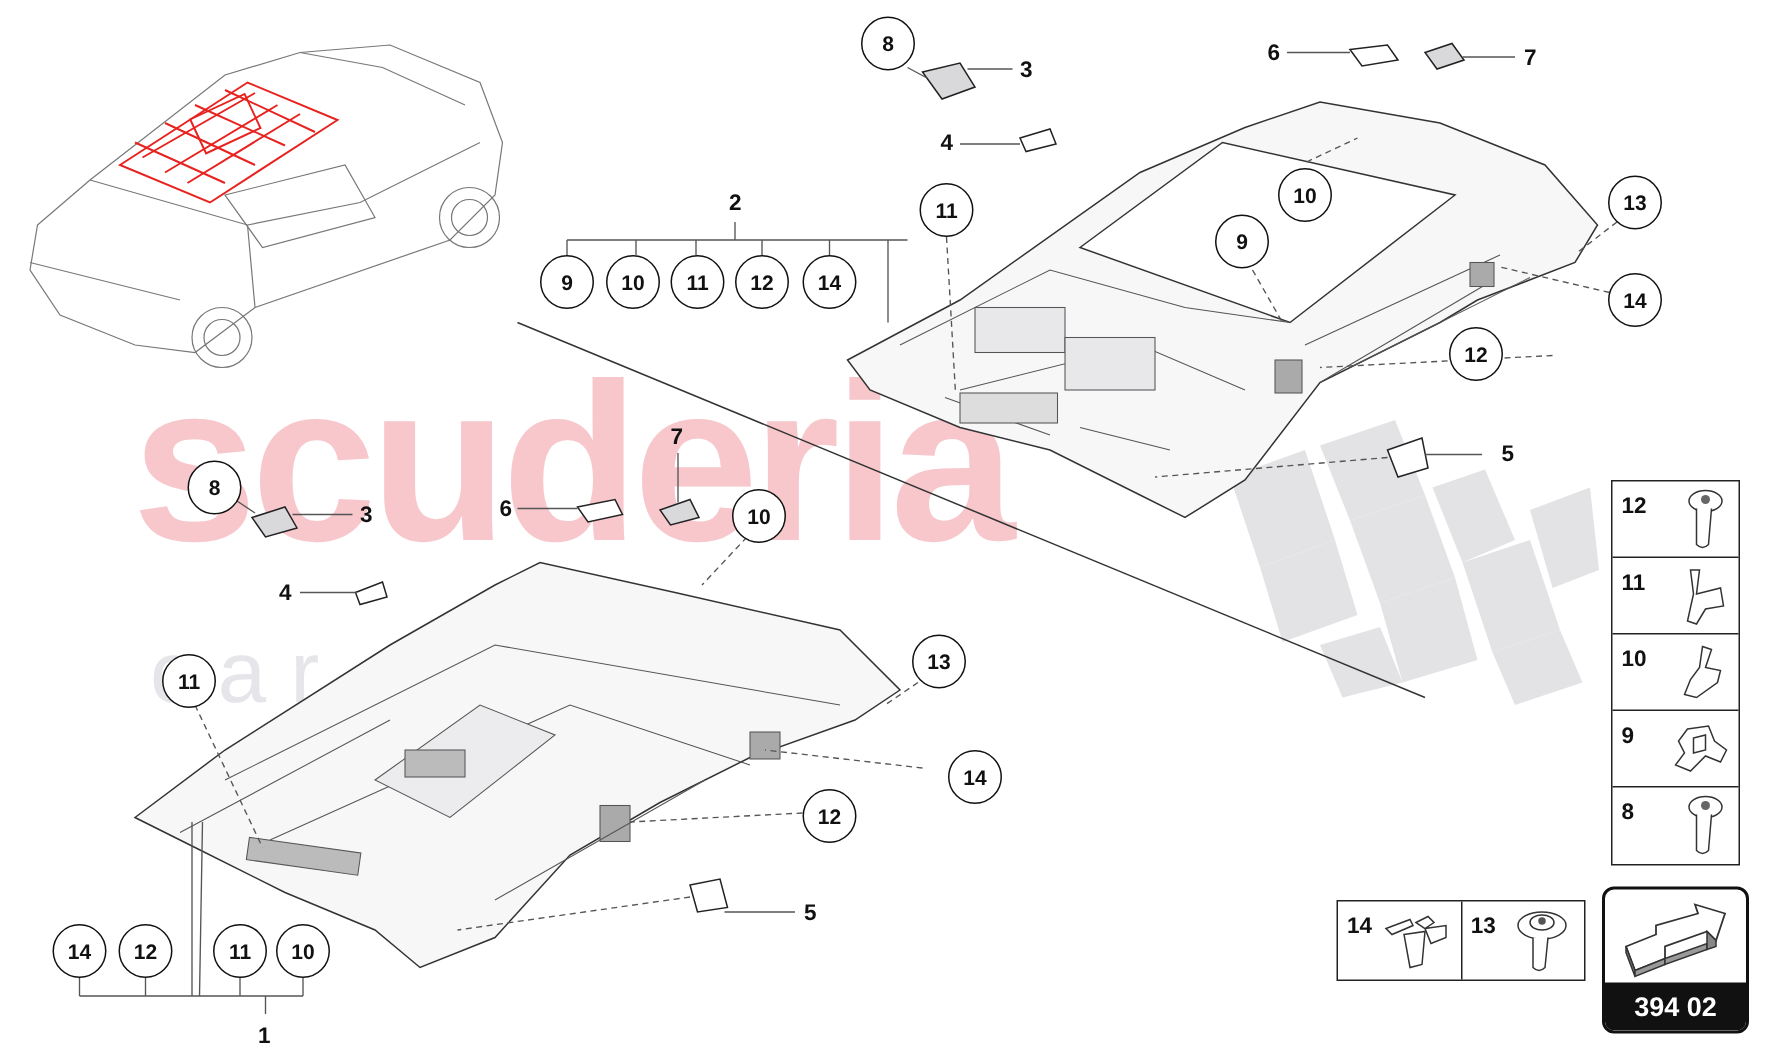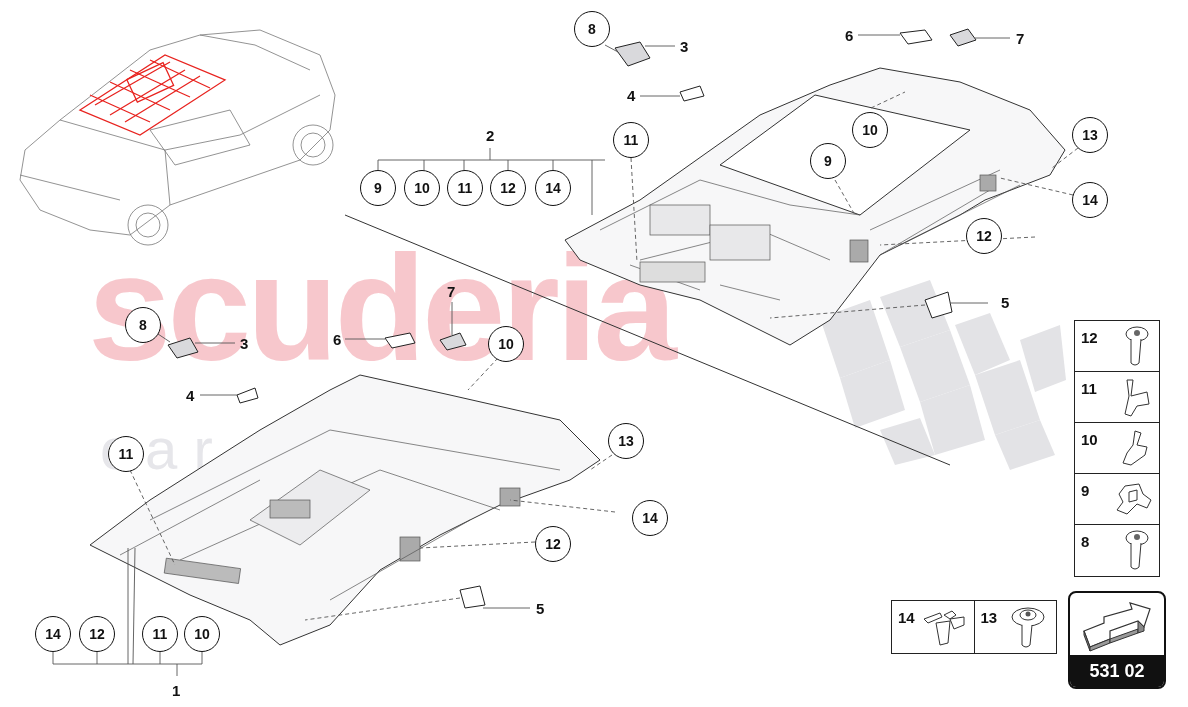--- a/index.html
+++ b/index.html
@@ -255,14 +255,14 @@
 </div>
 
 <div class="badge">
   <svg width="94" height="62" style="position:absolute;left:0;top:0;">
     <polygon points="14,38 34,30 34,24 62,16 60,10 80,16 74,34 68,28 40,38 40,46 20,54" fill="#fff" stroke="#333" stroke-width="1.2"></polygon>
     <polygon points="14,38 20,54 20,58 14,42" fill="#888" stroke="#333" stroke-width="1"></polygon>
     <polygon points="20,54 40,46 40,50 20,58" fill="#999" stroke="#333" stroke-width="1"></polygon>
     <polygon points="40,46 68,36 68,40 40,50" fill="#999" stroke="#333" stroke-width="1"></polygon>
     <polygon points="68,28 74,34 74,38 68,40" fill="#888" stroke="#333" stroke-width="1"></polygon>
   </svg>
-  <div class="code">531 02</div>
+  <div class="code">394 02</div>
 </div>
 
 </body></html>

